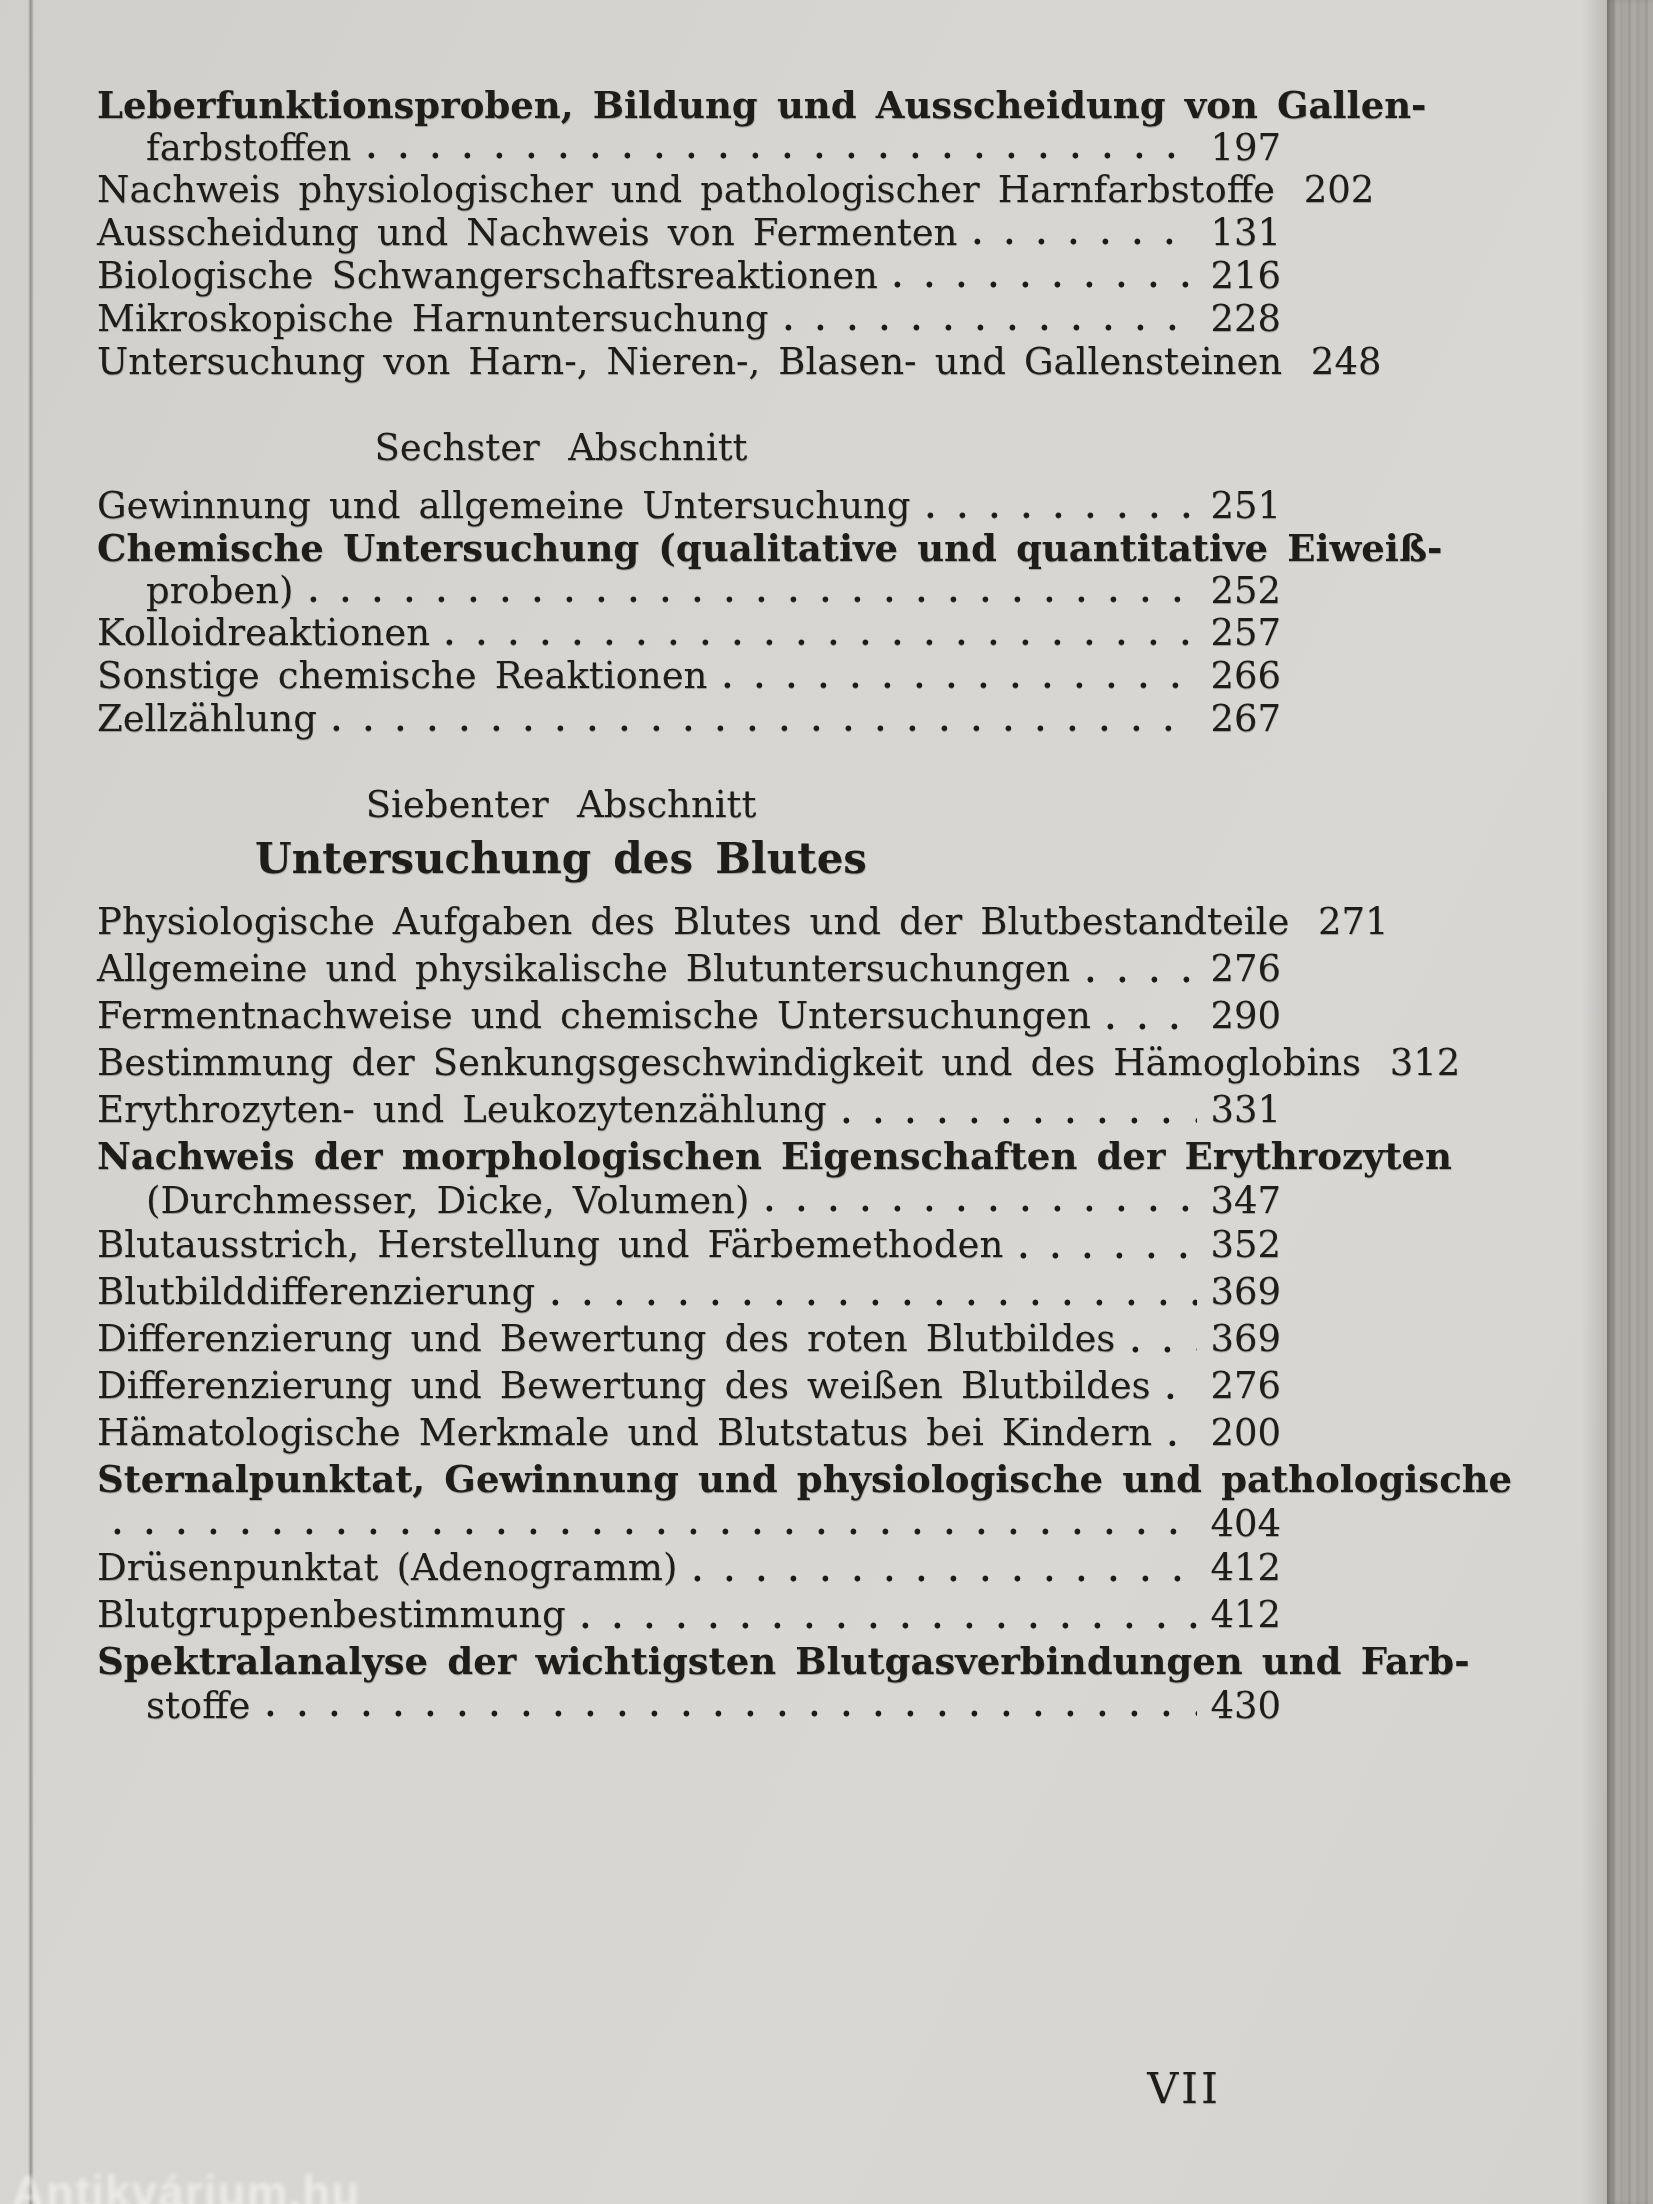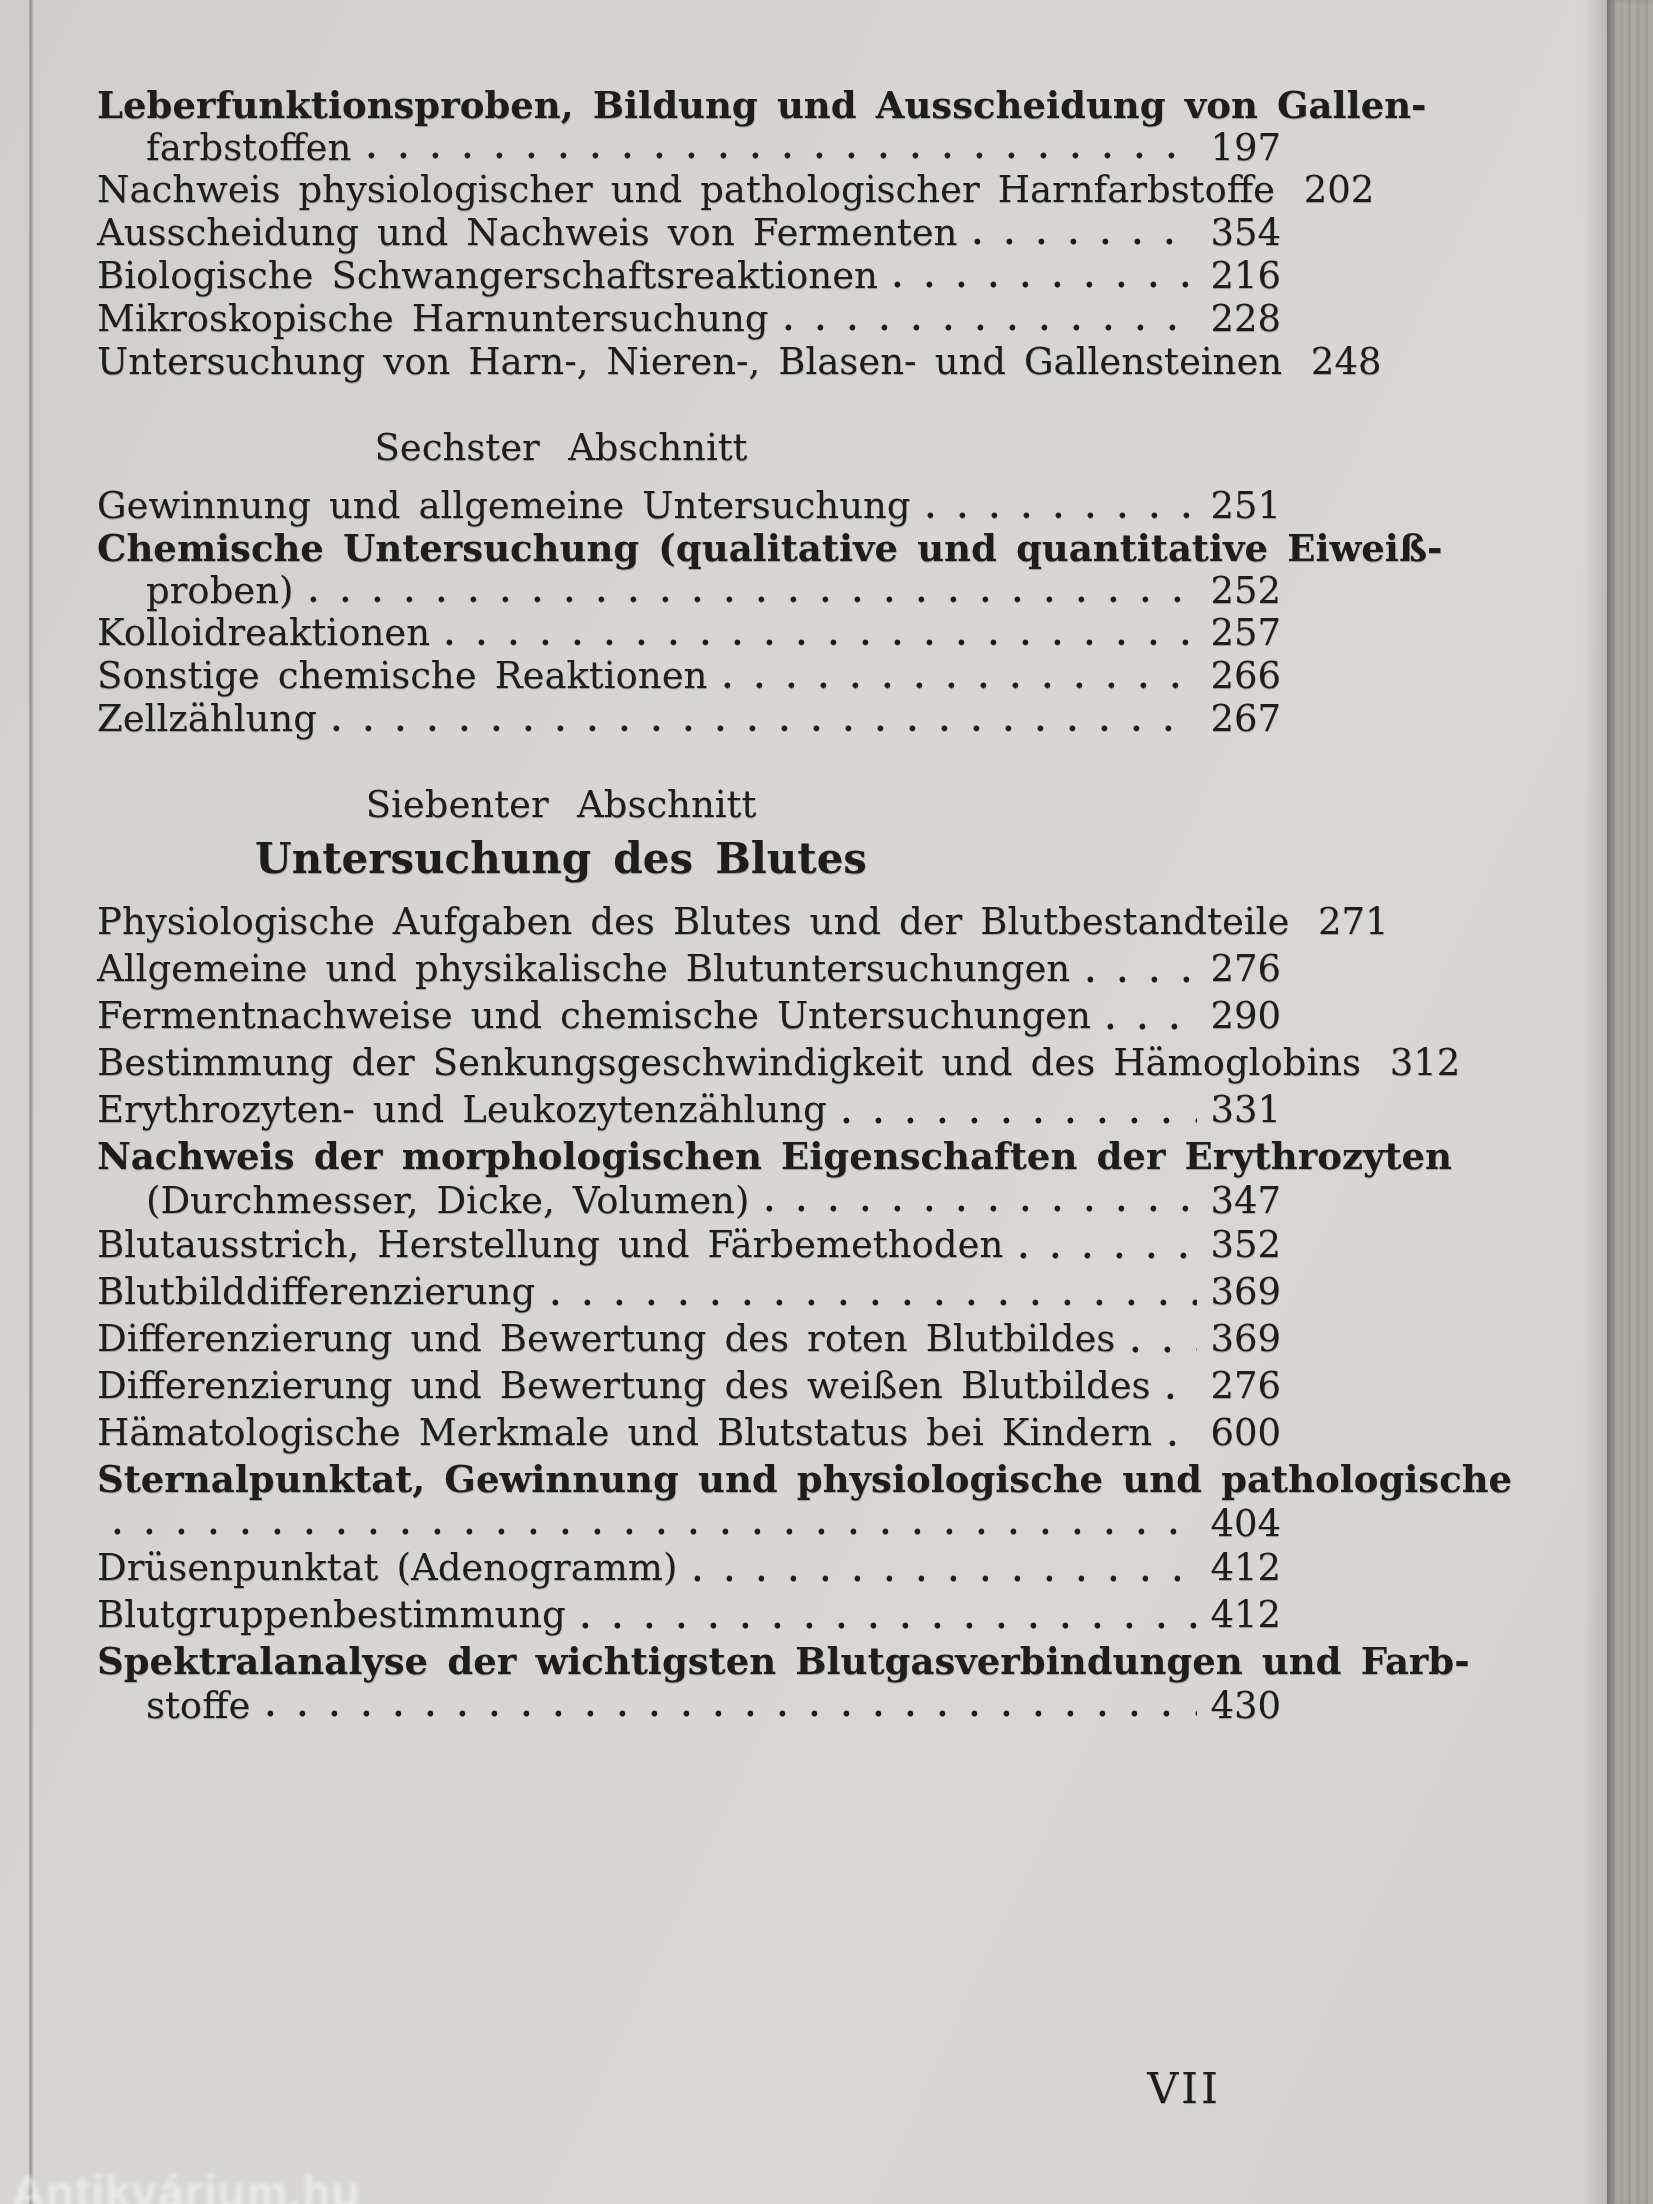--- a/index.html
+++ b/index.html
@@ -81,21 +81,21 @@
       <span class="pg">197</span>
     </div>
     <div class="r">
       <span class="lbl">Nachweis physiologischer und pathologischer Harnfarbstoffe</span>
       <span class="dots"></span>
       <span class="pg">202</span>
     </div>
     <div class="r">
       <span class="lbl">Ausscheidung und Nachweis von Fermenten</span>
       <span class="dots"></span>
-      <span class="pg">354</span>
+      <span class="pg">131</span>
     </div>
     <div class="r">
       <span class="lbl">Biologische Schwangerschaftsreaktionen</span>
       <span class="dots"></span>
       <span class="pg">216</span>
     </div>
     <div class="r">
       <span class="lbl">Mikroskopische Harnuntersuchung</span>
       <span class="dots"></span>
       <span class="pg">228</span>
@@ -191,21 +191,21 @@
       <span class="pg">369</span>
     </div>
     <div class="r">
       <span class="lbl">Differenzierung und Bewertung des weißen Blutbildes</span>
       <span class="dots"></span>
       <span class="pg">276</span>
     </div>
     <div class="r">
       <span class="lbl">Hämatologische Merkmale und Blutstatus bei Kindern</span>
       <span class="dots"></span>
-      <span class="pg">600</span>
+      <span class="pg">200</span>
     </div>
     <div class="r">
       <span class="fill">Sternalpunktat, Gewinnung und physiologische und pathologische</span>
     </div>
     <div class="r cont">
       <span class="dots"></span>
       <span class="pg">404</span>
     </div>
     <div class="r">
       <span class="lbl">Drüsenpunktat (Adenogramm)</span>

